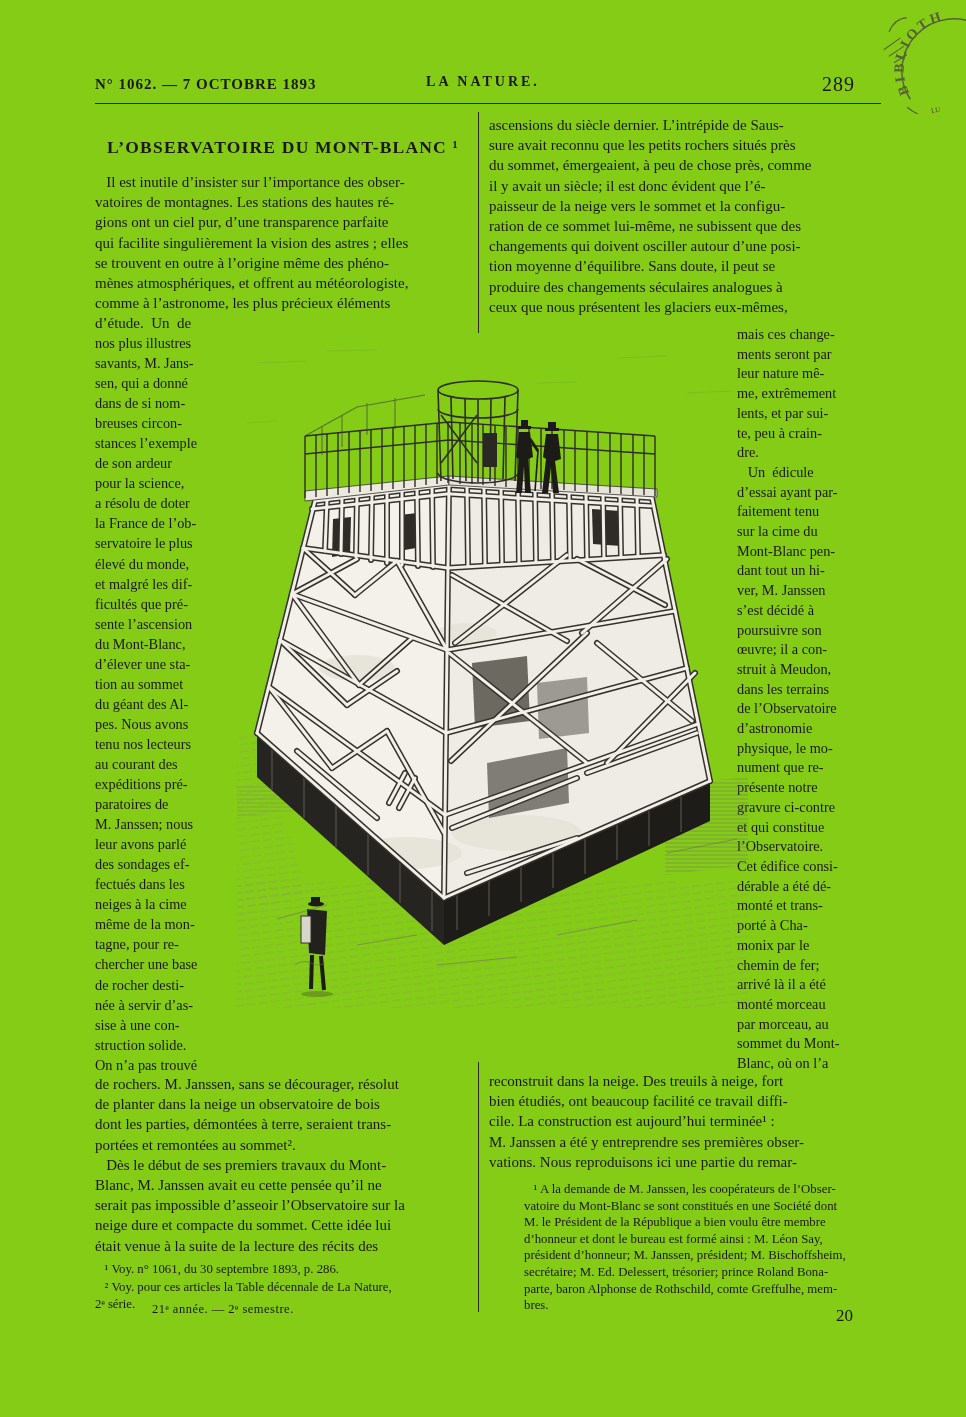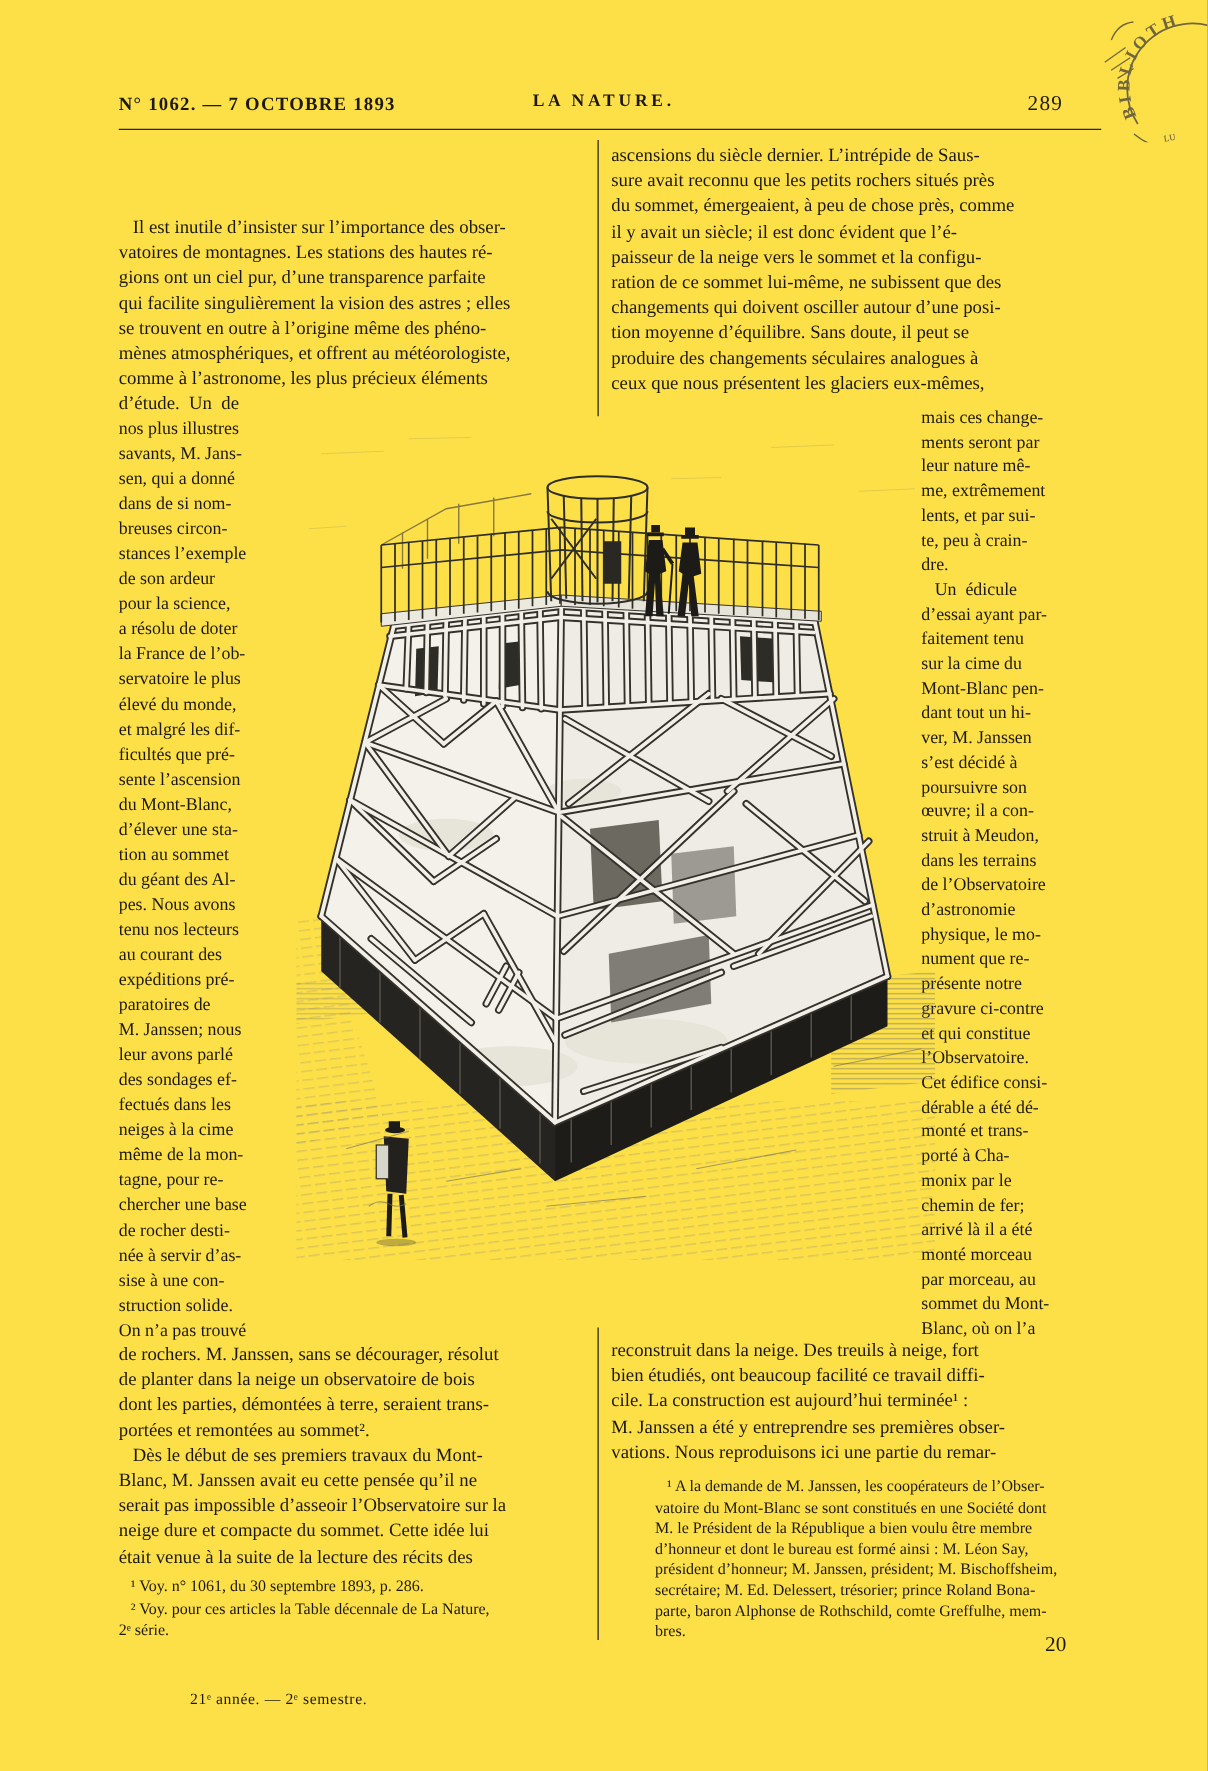--- a/index.html
+++ b/index.html
@@ -1,39 +1,39 @@
 <!DOCTYPE html>
 <html><head>
 <meta charset="utf-8">
 <style>
   html,body{margin:0;padding:0;background:#9a958b;}
-  .page{position:relative;width:966px;height:1417px;margin:0 auto;background:#fde047;
+  .page{position:relative;width:966px;height:1417px;margin:0 auto;background:#84cc16;
         font-family:"Liberation Serif","DejaVu Serif",serif;color:#1c1914;overflow:hidden;}
   .block{position:absolute;white-space:pre;}
   .header-issue{left:95px;top:76px;font-size:15px;font-weight:bold;letter-spacing:1px;}
   .masthead{left:363px;top:74px;width:240px;text-align:center;font-size:14px;font-weight:bold;letter-spacing:3px;}
-  .pagenum-top{left:822px;top:73px;font-size:17px;letter-spacing:1px;}
+  .pagenum-top{left:822px;top:73px;font-size:20px;letter-spacing:1px;}
   .header-rule{position:absolute;left:95px;top:103px;width:786px;border-top:1.6px solid #2a2722;}
   .vrule{position:absolute;left:478px;border-left:1.3px solid #2b2823;}
   .v1{top:112px;height:221px;}
   .v2{top:1062px;height:250px;}
   .title{left:95px;top:137px;width:376px;text-align:center;font-size:17.5px;font-weight:bold;letter-spacing:1.2px;}
   .body15{font-size:15px;line-height:20.2px;}
   .left-intro{left:95px;top:172px;width:376px;}
   .right-top{left:489px;top:115px;width:393px;}
   .narrow{font-size:14.3px;}
   .left-narrow{left:95px;top:333px;width:142px;line-height:20.05px;}
   .right-narrow{left:737px;top:325px;width:146px;line-height:19.7px;}
   .left-bottom{left:95px;top:1074px;width:378px;}
   .right-bottom{left:489px;top:1071px;width:393px;}
   .footnote{font-size:12.8px;}
   .left-footnotes{left:95px;top:1261px;width:380px;line-height:17.5px;}
   .right-footnote{left:489px;top:1181px;width:396px;line-height:16.6px;margin-left:35px;}
   .caption{left:253px;top:1011px;width:486px;font-size:12.6px;line-height:15.8px;}
-  .footer-edition{left:152px;top:1352px;font-size:12.5px;letter-spacing:.5px;}
+  .footer-edition{left:152px;top:1302px;font-size:12.5px;letter-spacing:.5px;}
   .footer-sheet{left:836px;top:1306px;font-size:17px;}
   .engraving-wrap{position:absolute;left:237px;top:333px;width:511px;height:675px;}
   .stamp-wrap{position:absolute;right:-12px;top:-6px;width:132px;height:120px;overflow:hidden;opacity:.8;}
 </style>
 </head>
 <body>
 
 <div class="page">
 
   <div class="block header-issue">N° 1062. — 7 OCTOBRE 1893</div>
@@ -54,20 +54,21 @@
         <path d="M52,20 q10,-10 22,-6" stroke-width="1.1"></path>
         <path d="M40,34 l20,-4 M42,42 l18,-3 M44,50 l15,-2" stroke-width="1"></path>
         <text font-size="14" font-weight="bold" letter-spacing="3" fill="#4c473d" stroke="none" font-family="Liberation Serif, DejaVu Serif, serif">
           <textPath href="#stArc">BIBLIOTH</textPath>
         </text>
         <text x="58" y="112" font-size="10" fill="#4c473d" stroke="none" transform="rotate(14 60 110)" font-family="Liberation Serif, DejaVu Serif, serif">ʟᴜ</text>
       </g>
     </svg>
   </div>
 
+  <div class="block title">L’OBSERVATOIRE DU MONT-BLANC ¹</div>
 
   <div class="block body15 right-top">ascensions du siècle dernier. L’intrépide de Saus-
 sure avait reconnu que les petits rochers situés près
 du sommet, émergeaient, à peu de chose près, comme
 il y avait un siècle; il est donc évident que l’é-
 paisseur de la neige vers le sommet et la configu-
 ration de ce sommet lui-même, ne subissent que des
 changements qui doivent osciller autour d’une posi-
 tion moyenne d’équilibre. Sans doute, il peut se
 produire des changements séculaires analogues à

